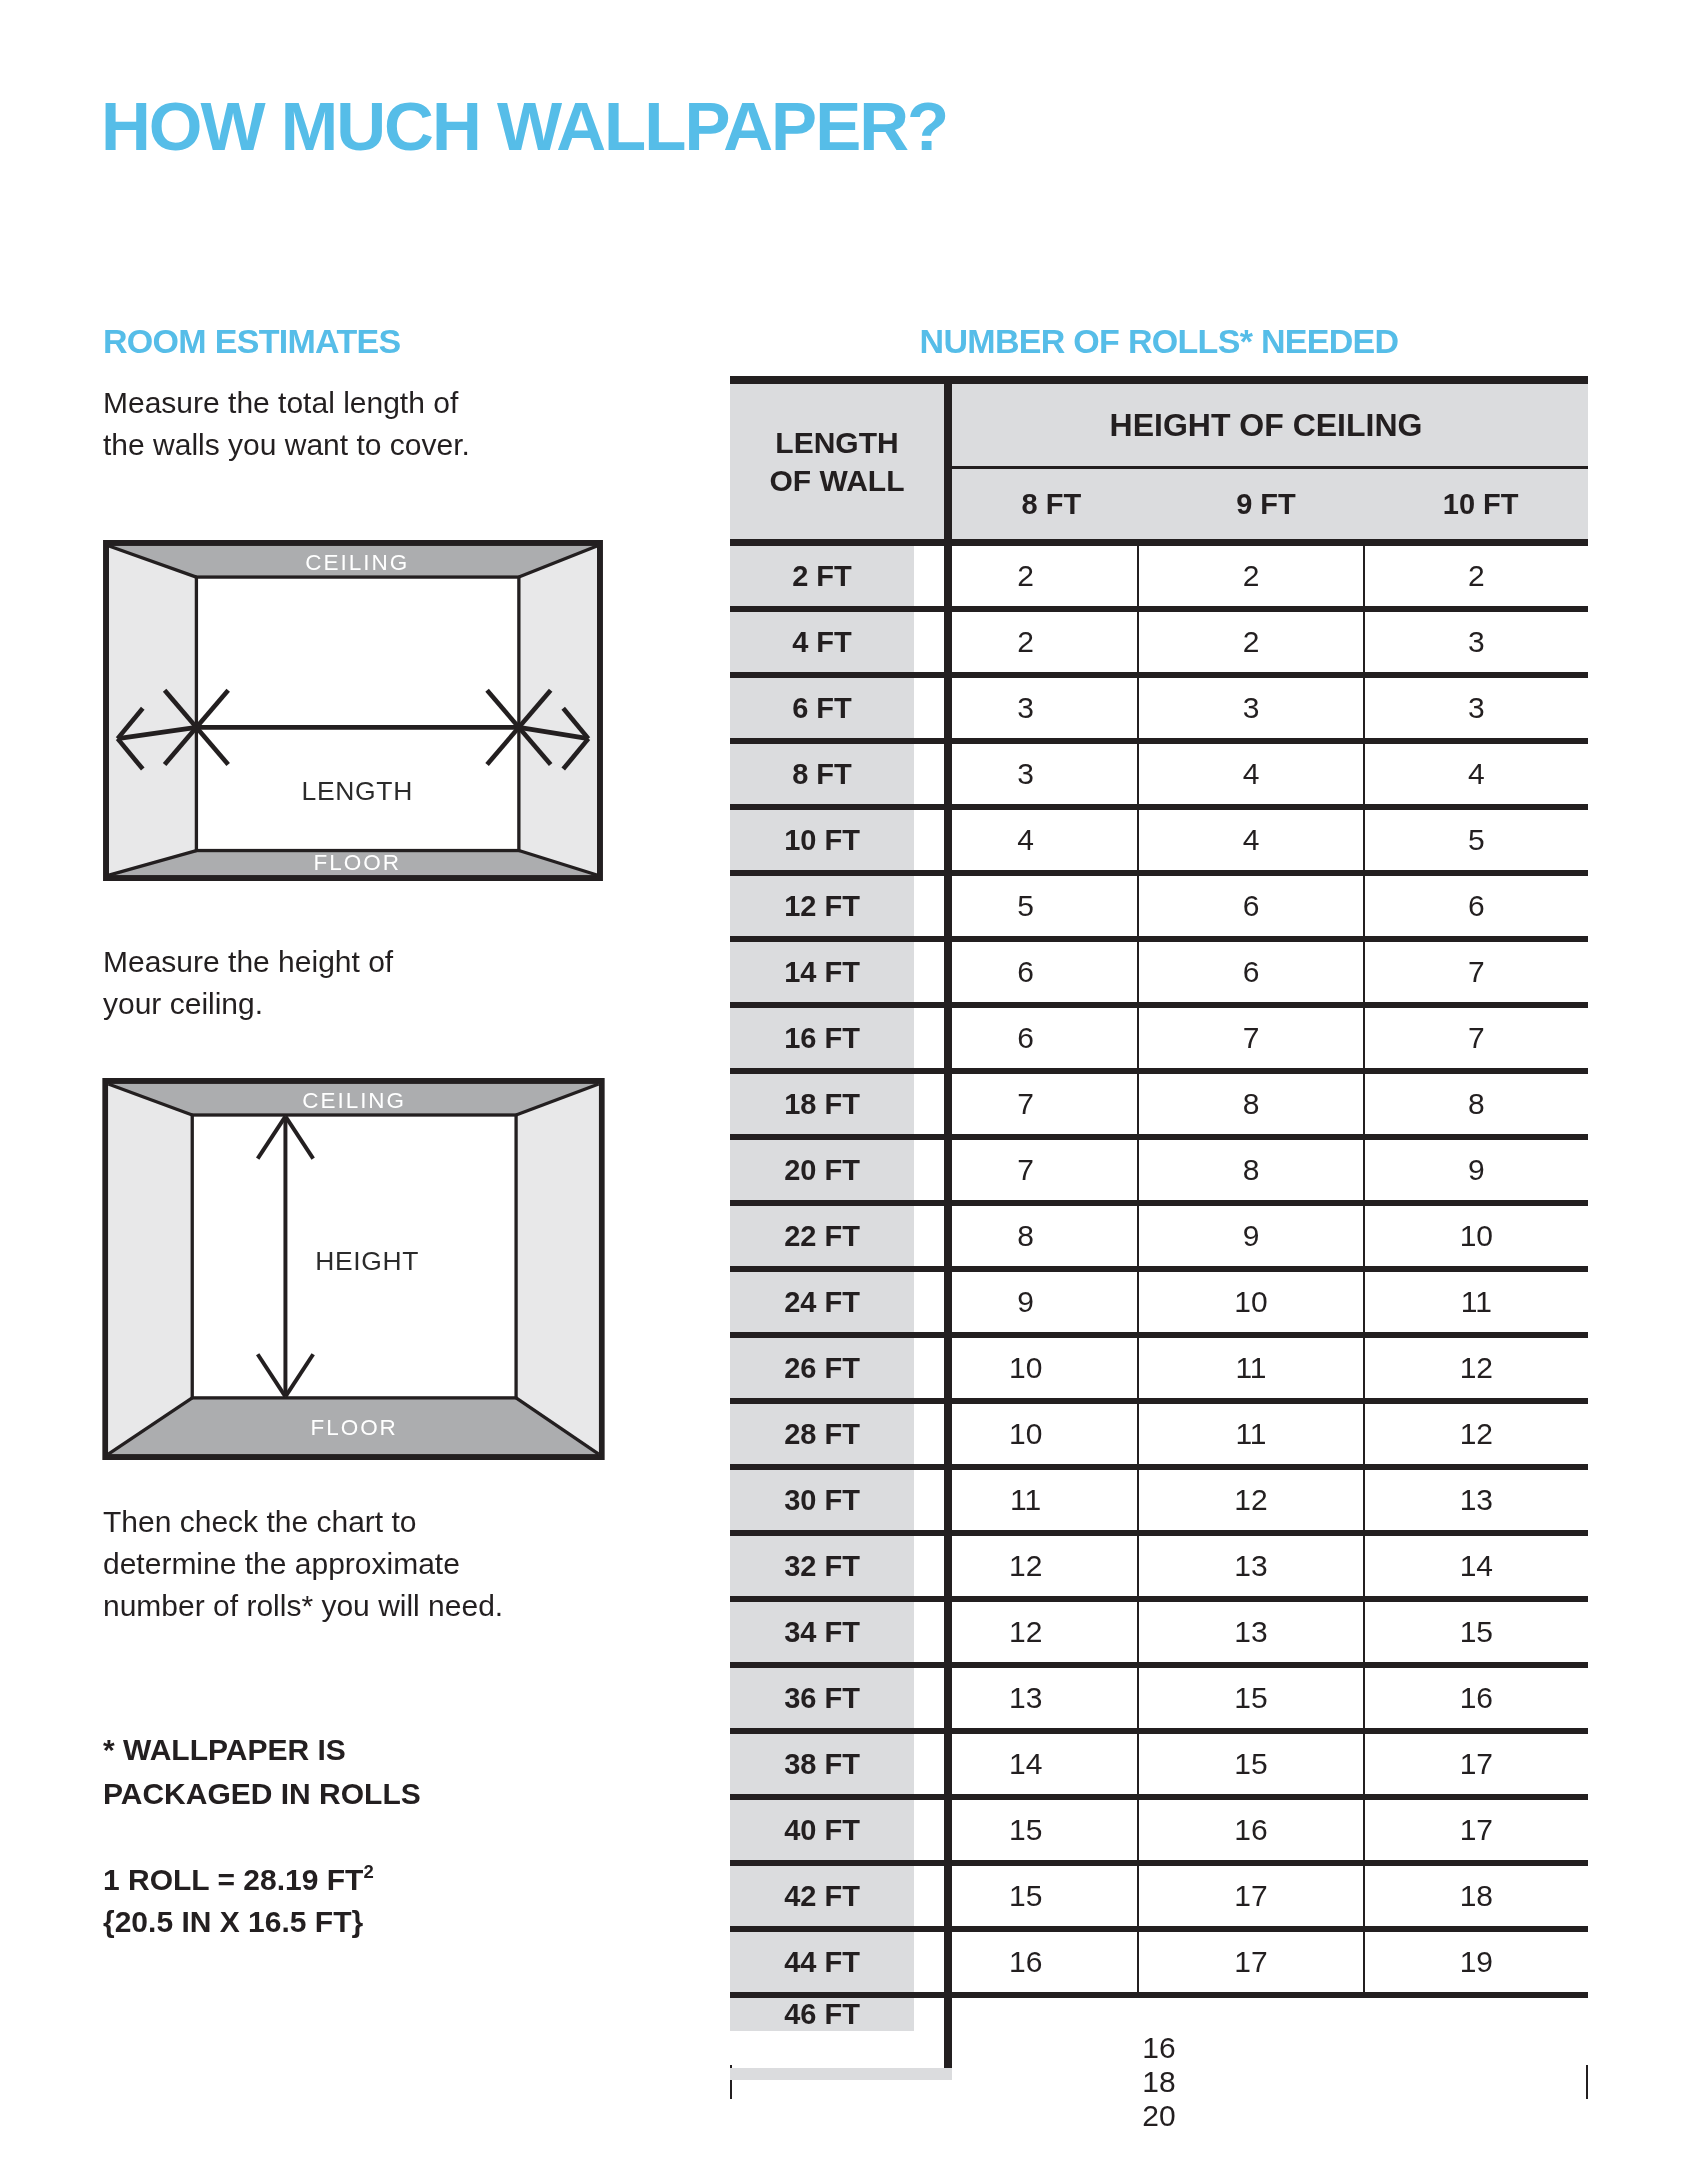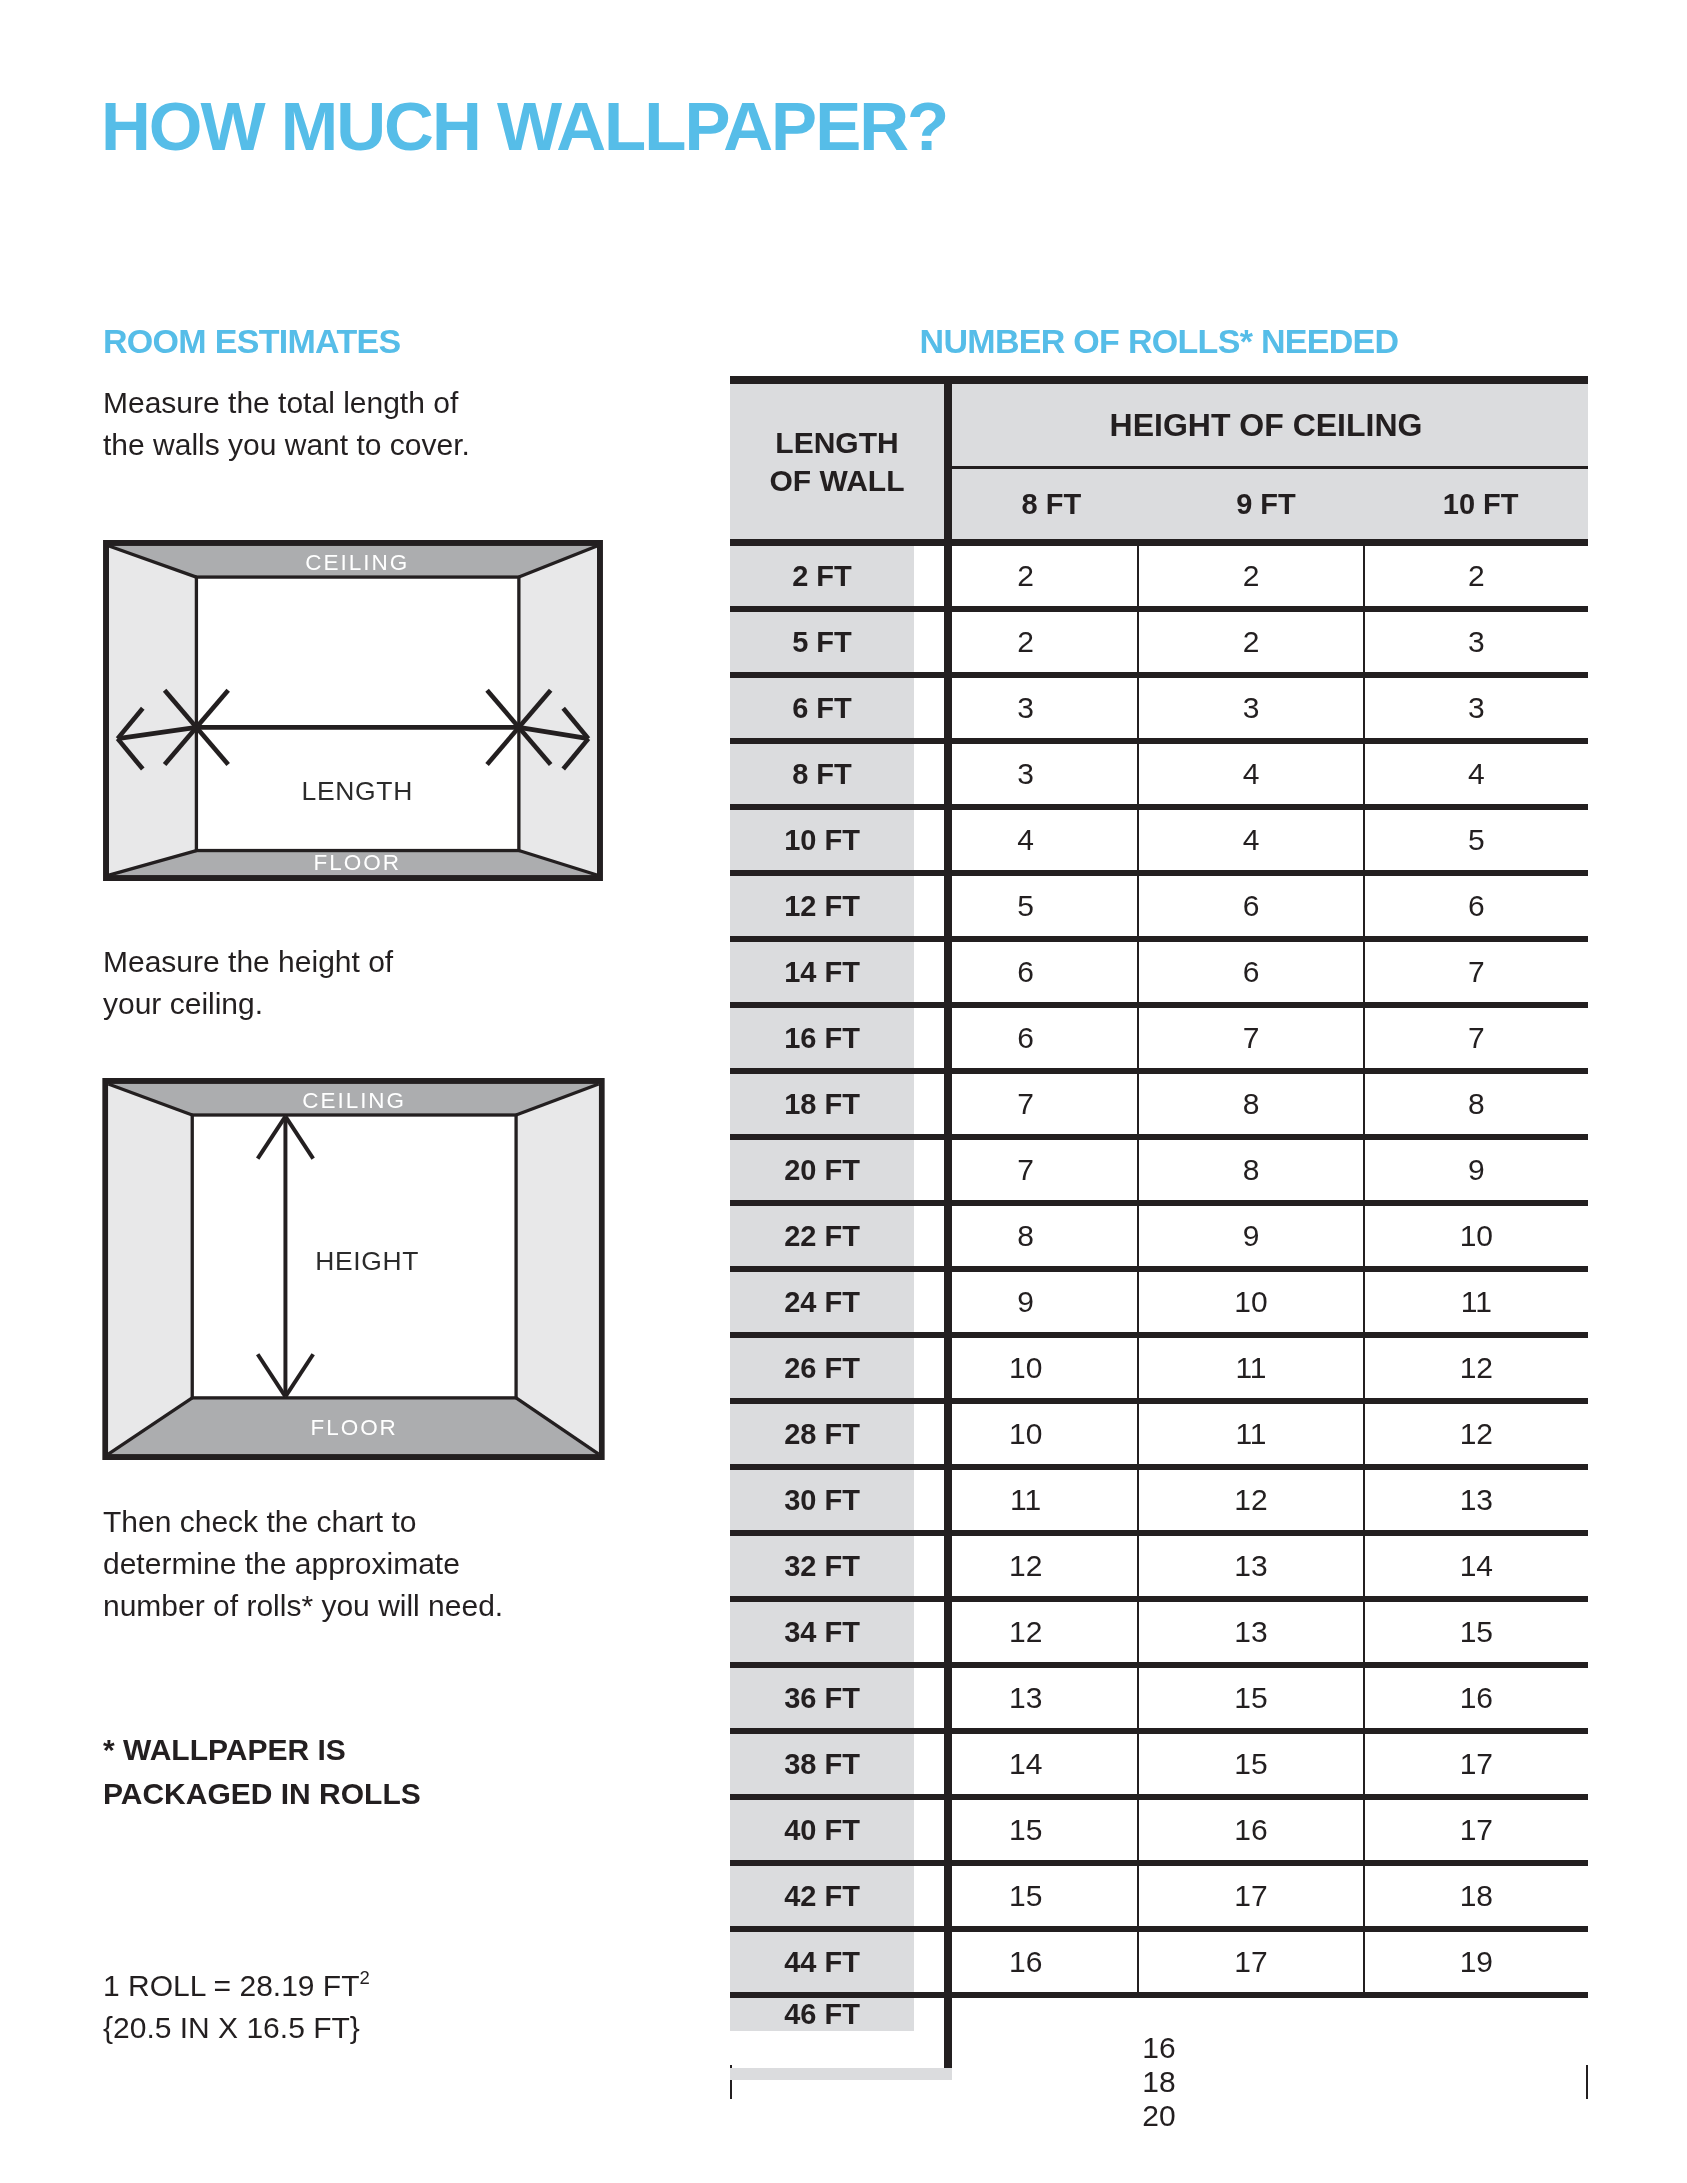--- a/index.html
+++ b/index.html
@@ -22,21 +22,21 @@
   .body-text{font-size:30px;line-height:42px;color:var(--ink);}
   #step1{left:103px;top:382px;}
   #step2{left:103px;top:941px;}
   #step3{left:103px;top:1501px;}
 
   #diagram1{left:103px;top:540px;}
   #diagram2{left:102px;top:1078px;}
 
   #footnote{left:103px;top:1728px;font-size:30px;line-height:44px;font-weight:bold;}
   #footnote .indent{}
-  #rollinfo{left:103px;top:1957px;font-size:30px;line-height:42px;font-weight:normal;}
+  #rollinfo{left:103px;top:1851px;font-size:30px;line-height:42px;font-weight:bold;}
   #rollinfo sup{font-size:18.5px;vertical-align:12px;}
 
   
   #rolls-table{left:730px;top:376px;width:858px;}
   #rolls-table .topbar{height:8px;background:var(--ink);}
   #rolls-table .header{display:flex;height:162px;background:var(--tblgray);
                        border-bottom:7.3px solid var(--ink);box-sizing:border-box;}
   .hdr-left{width:214px;display:flex;flex-direction:column;align-items:center;justify-content:center;
             font-weight:bold;font-size:30px;line-height:38px;text-align:center;}
   .hdr-right{flex:1;display:flex;flex-direction:column;}
@@ -168,21 +168,21 @@
     </div>
   </div>
   <div id="table-body">
       <div class="row">
         <div class="lab">2 FT</div>
         <div class="val">2</div>
         <div class="val mid">2</div>
         <div class="val">2</div>
       </div>
       <div class="row">
-        <div class="lab">5 FT</div>
+        <div class="lab">4 FT</div>
         <div class="val">2</div>
         <div class="val mid">2</div>
         <div class="val">3</div>
       </div>
       <div class="row">
         <div class="lab">6 FT</div>
         <div class="val">3</div>
         <div class="val mid">3</div>
         <div class="val">3</div>
       </div>

